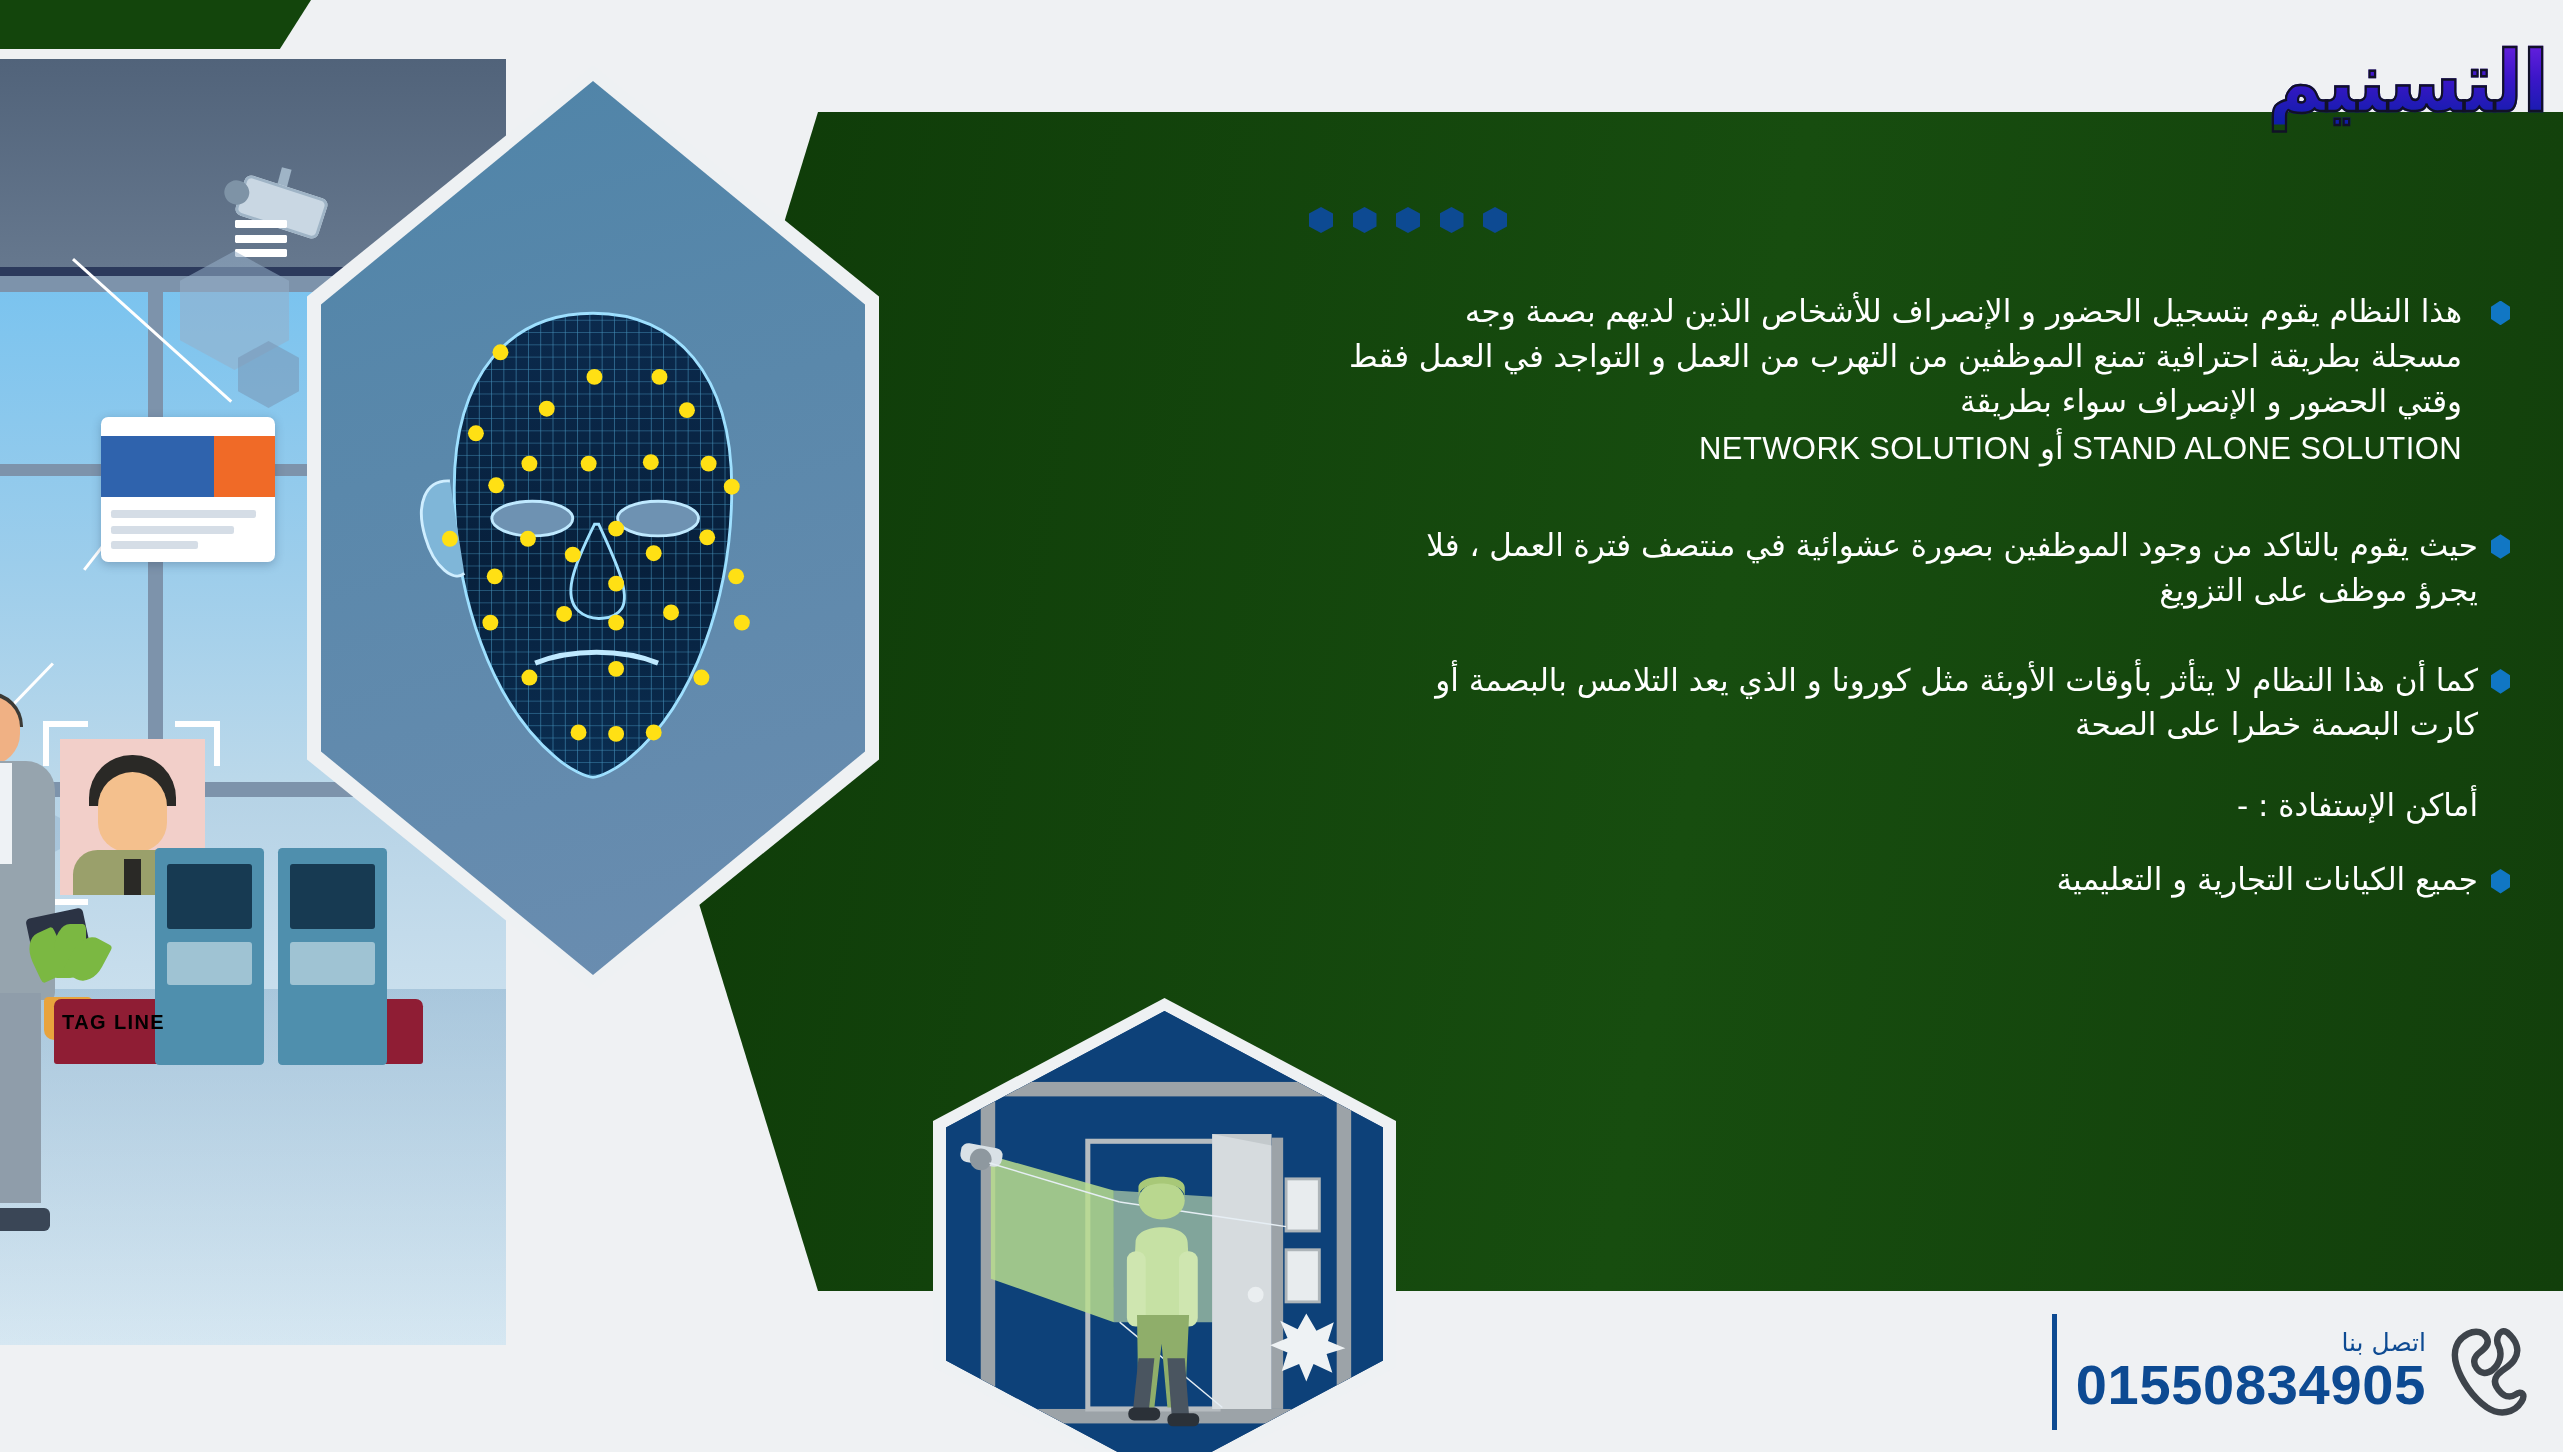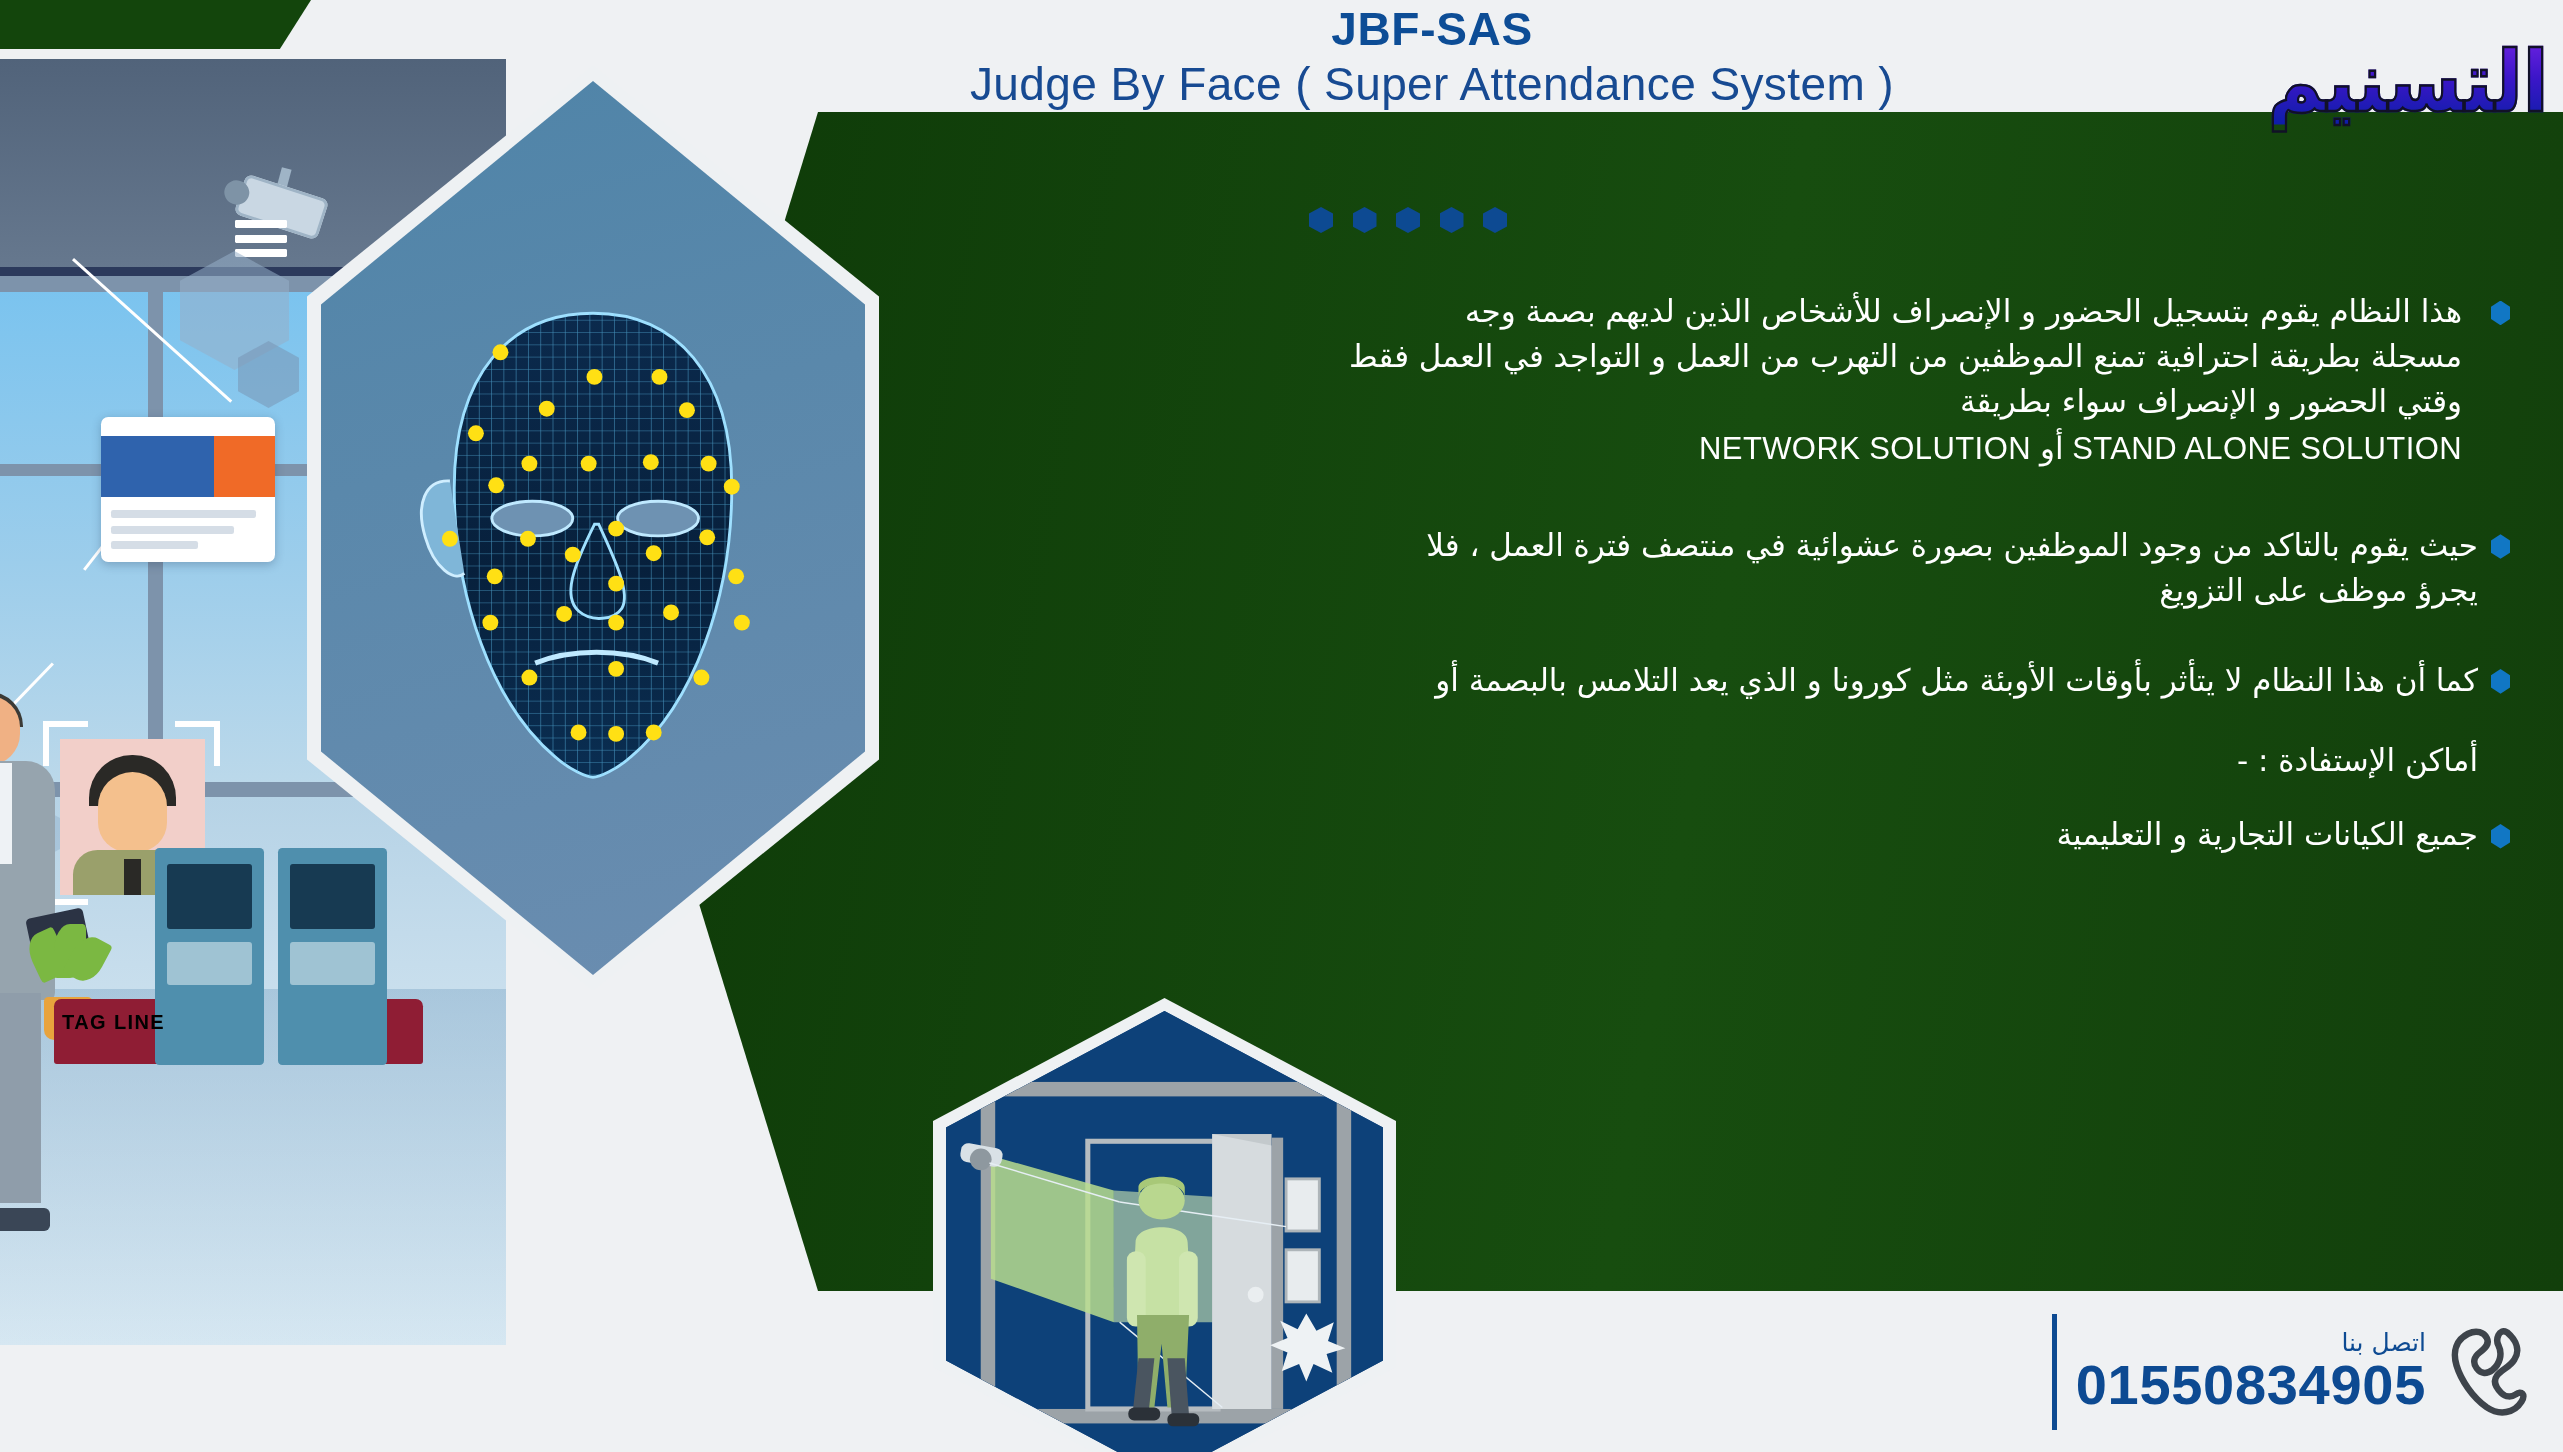--- a/index.html
+++ b/index.html
@@ -209,26 +209,20 @@
   .phone-icon{width:83px;height:94px;}
 </style>
 </head>
 <body>
 
 <div class="stage">
 
   <div class="green-panel"></div>
   <div class="green-wedge"></div>
 
-  <div class="header">
-    <div class="title-block">
-      <div class="title-main">JBF-SAS</div>
-      <div class="title-sub">Judge By Face ( Super Attendance System )</div>
-    </div>
-  </div>
 
   <div class="hex-dots">
     <div class="hex-dot"></div>
     <div class="hex-dot"></div>
     <div class="hex-dot"></div>
     <div class="hex-dot"></div>
     <div class="hex-dot"></div>
   </div>
 
   <div class="brand-logo">
@@ -436,20 +430,21 @@
       <div class="bullet-text">
         <div>حيث يقوم بالتاكد من وجود الموظفين بصورة عشوائية في منتصف فترة العمل ، فلا</div>
         <div>يجرؤ موظف على التزويغ</div>
       </div>
     </div>
 
     <div class="bullet-row gap-c">
       <div class="bullet-mark"></div>
       <div class="bullet-text">
         <div>كما أن هذا النظام لا يتأثر بأوقات الأوبئة مثل كورونا و الذي يعد التلامس بالبصمة أو</div>
+        <div>كارت البصمة خطرا على الصحة</div>
       </div>
     </div>
 
     <div class="bullet-row gap-d">
       <div class="bullet-mark" style="visibility:hidden"></div>
       <div class="bullet-text">
         <div>أماكن الإستفادة  : -</div>
       </div>
     </div>
 

